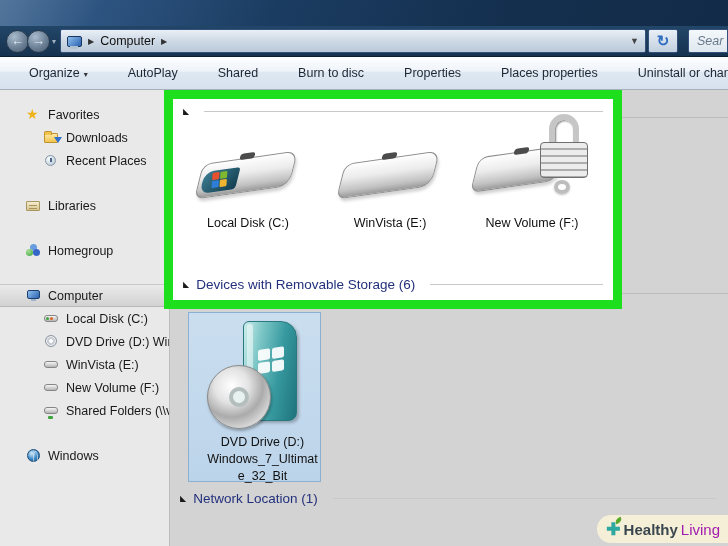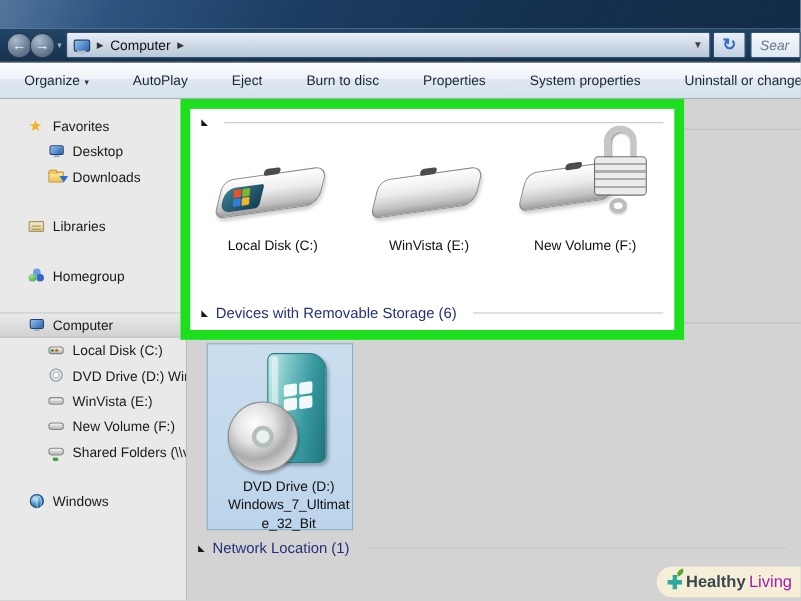--- a/index.html
+++ b/index.html
@@ -21,34 +21,34 @@
   .tiny-caret { color:#9fb2c4; font-size:8px; margin:0 4px 0 2px; }
   .addressbar { height:24px; width:586px; display:flex; align-items:center;
     background:linear-gradient(180deg,#e9eff6 0%,#cfdae6 48%,#b9c8d8 100%);
     border:1px solid #32507a; border-radius:2px; padding:0 6px; }
   .crumb-arrow { font-size:8px; color:#333; margin:0 6px; }
   .crumb-label { font-size:12.5px; color:#111; }
   .addr-caret { margin-left:auto; font-size:9px; color:#444; }
   .refresh-seg { width:30px; height:24px; margin-left:2px; text-align:center;
     background:linear-gradient(180deg,#e9eff6,#c2d0df); border:1px solid #32507a; border-radius:2px;
     color:#2e6cc0; font-size:15px; line-height:22px; font-weight:bold; }
-  .searchbox { flex:1; height:24px; margin-left:4px;
+  .searchbox { flex:1; height:24px; margin-left:10px;
     background:linear-gradient(180deg,#f4f8fb,#dfe8f0); border:1px solid #32507a; border-radius:2px 0 0 2px;
     font-style:italic; color:#67798a; font-size:12.5px; line-height:22px; padding-left:8px;
     overflow:hidden; white-space:nowrap; }
   .mini-monitor { width:15px; height:11px; position:relative; flex:none;
     background:linear-gradient(135deg,#8fc0ee,#2b62b0); border:1px solid #17365e; border-radius:2px; }
   .mini-monitor::after { content:""; position:absolute; left:2px; bottom:-3px; width:8px; height:3px;
     background:#aebfd0; border-radius:0 0 2px 2px; }
 
   
   .toolbar { position:absolute; left:0; top:57px; width:728px; height:33px;
     background:linear-gradient(180deg,#fdfeff 0%,#eef3f9 45%,#dfe8f2 46%,#d7e2ee 100%);
     border-bottom:1px solid #a6b0ba; display:flex; align-items:center;
-    padding-left:22px; white-space:nowrap; overflow:hidden; }
+    padding-left:29px; white-space:nowrap; overflow:hidden; }
   .tool-item { font-size:12.5px; color:#1c2733; margin-right:40px; flex:none; }
   .tool-item .tcaret { font-size:8px; color:#333; margin-left:4px; }
 
   
   .sidebar { position:absolute; left:0; top:90px; width:170px; height:456px;
     background:#e9e9e9; border-right:1px solid #bdbdbd; padding-top:13px; }
   .side-item { display:flex; align-items:center; height:23px; padding-left:26px;
     font-size:12.5px; color:#191919; gap:7px; white-space:nowrap; overflow:hidden; }
   .side-item.child { padding-left:44px; }
   .side-item.selected { background:linear-gradient(180deg,#eaeaea,#d2d2d2);
@@ -183,43 +183,43 @@
       <span class="crumb-arrow">▶</span>
       <span class="addr-caret">▼</span>
     </div>
     <div class="refresh-seg"><span>↻</span></div>
     <div class="searchbox">Sear</div>
   </div>
 
   <div class="toolbar">
     <span class="tool-item"><span>Organize</span><span class="tcaret">▾</span></span>
     <span class="tool-item">AutoPlay</span>
-    <span class="tool-item">Eject</span>
+    <span class="tool-item">Shared</span>
     <span class="tool-item">Burn to disc</span>
     <span class="tool-item">Properties</span>
-    <span class="tool-item">System properties</span>
+    <span class="tool-item">Places properties</span>
     <span class="tool-item">Uninstall or change a pr</span>
   </div>
 
   <div class="sidebar">
     <div class="side-item">
       <span class="ic ic-star">★</span>
       <span>Favorites</span>
     </div>
     <div class="side-item child">
-      <span class="ic">
-          <i class="ic-screen"></i>
-        </span>
-      <span>Desktop</span>
-    </div>
-    <div class="side-item child">
       <span class="ic ic-dl">
           <i class="ic-folder"></i>
         </span>
       <span>Downloads</span>
+    </div>
+    <div class="side-item child">
+      <span class="ic">
+          <i class="ic-clock"></i>
+        </span>
+      <span>Recent Places</span>
     </div>
     <div class="side-spacer"></div>
     <div class="side-item">
       <span class="ic">
           <i class="ic-lib"></i>
         </span>
       <span>Libraries</span>
     </div>
     <div class="side-spacer"></div>
     <div class="side-item">

